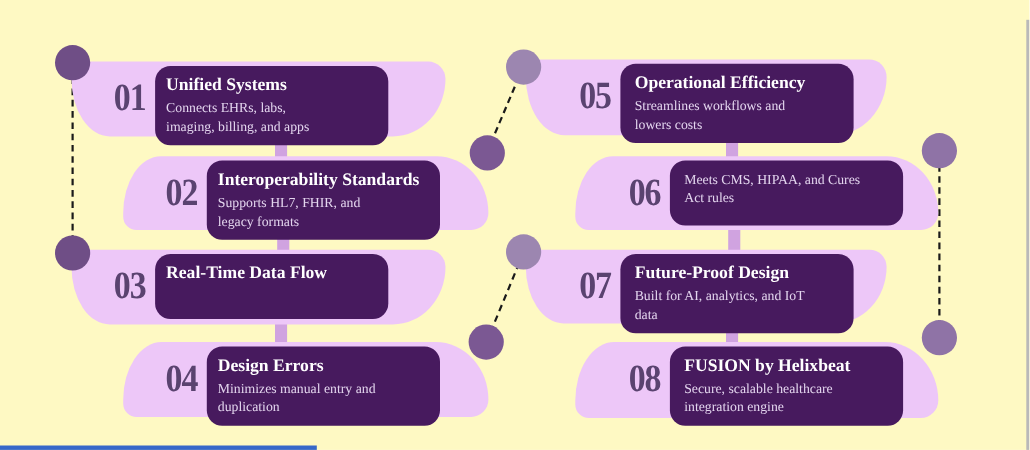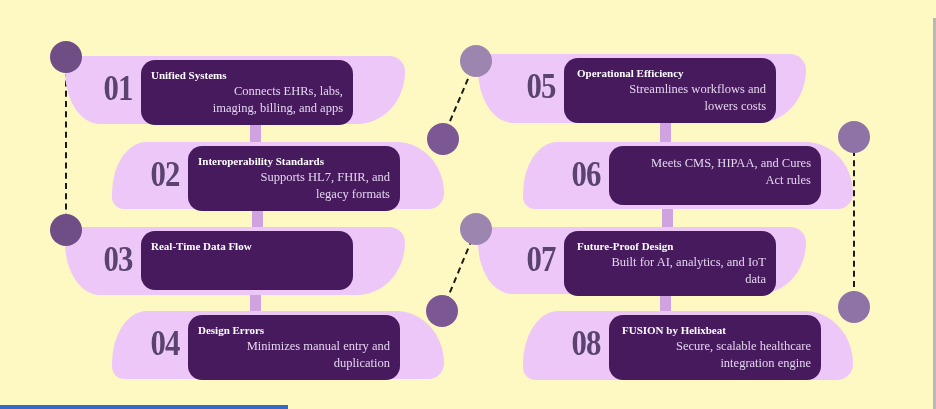--- a/index.html
+++ b/index.html
@@ -14,22 +14,22 @@
   .leaf.even{border-radius:40px 55px 18px 14px / 60px 60px 18px 14px;}
   .num{
     position:absolute;z-index:3;width:50px;text-align:center;
     font-size:35px;font-weight:700;color:#5A4370;line-height:46px;
     letter-spacing:-1px;transform:scaleX(.88);
   }
   .card{
     position:absolute;z-index:4;background:#471A5E;border-radius:14px;
     padding:8px 10px;box-sizing:border-box;
   }
-  .card .title{font-size:11px;font-weight:700;color:#ffffff;line-height:1.3;}
-  .card .desc{font-size:12.5px;font-weight:400;color:#E3D5EE;line-height:1.36;white-space:pre-line;margin-top:1px;text-align:right;}
+  .card .title{font-size:16px;font-weight:700;color:#ffffff;line-height:1.3;}
+  .card .desc{font-size:12.5px;font-weight:400;color:#E3D5EE;line-height:1.36;white-space:pre-line;margin-top:1px;}
   
   .i1{left:65px; top:56px; width:340px;height:68px;}
   .i2{left:112px;top:142px;width:332px;height:67px;}
   .i3{left:65px; top:227px;width:340px;height:68px;}
   .i4{left:112px;top:311px;width:332px;height:68px;}
   .i5{left:478px;top:54px; width:328px;height:69px;}
   .i6{left:523px;top:142px;width:330px;height:67px;}
   .i7{left:478px;top:227px;width:328px;height:67px;}
   .i8{left:523px;top:311px;width:330px;height:69px;}
   .col-l .num{left:28px;top:10px;}

